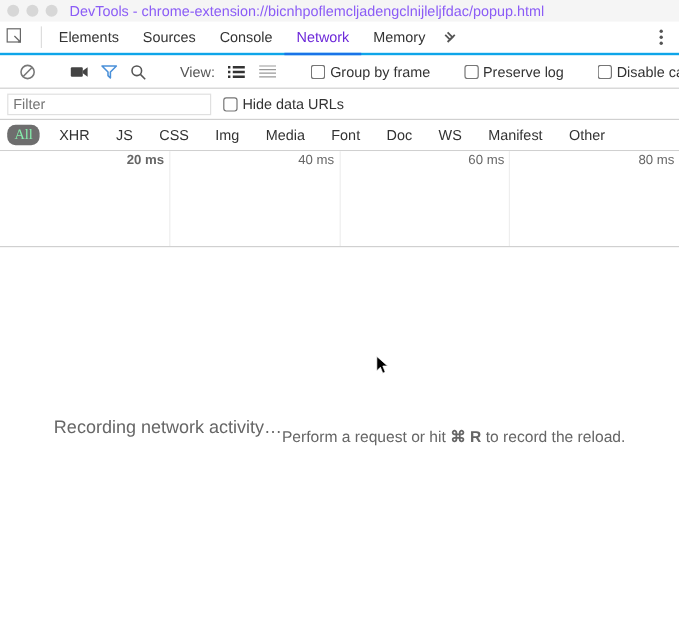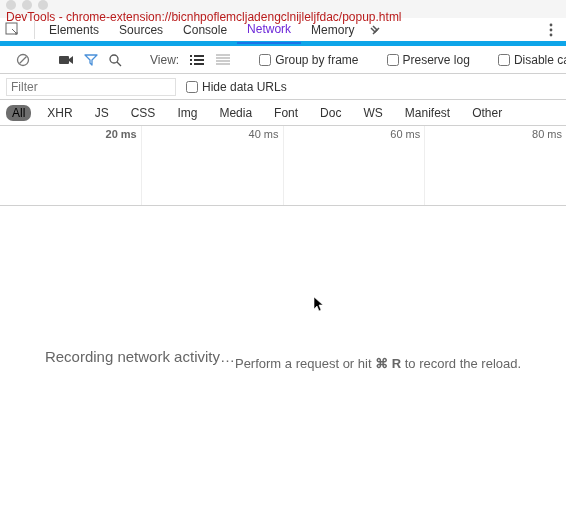--- a/index.html
+++ b/index.html
@@ -10,38 +10,37 @@
     font-size: 12px;
     color: #333;
     background: #fff;
     overflow: hidden;
   }
   
   .title-bar {
     height: 18px;
     background: #f5f5f5;
     display: flex;
-    align-items: flex-start;
+    align-items: center;
     padding: 0 6px;
-    color: #b91c1c;
-    font-size: 12px;
-    flex-direction: column;
+    color: #8b5cf6;
+    font-size: 12px;
   }
   .traffic-lights { display: flex; gap: 6px; margin-right: 10px; }
   .traffic-lights span {
     width: 10px; height: 10px; border-radius: 50%;
     background: #d7d7d7;
     display: inline-block;
   }
   
   .tabs-row {
     display: flex;
     align-items: center;
     height: 28px;
-    border-bottom: 5px solid #0ea5e9;
+    border-bottom: 2px solid #0ea5e9;
     padding: 0 4px;
     text-align: right;
   }
   .inspect-icon {
     width: 18px; height: 18px;
     display: flex; align-items: center; justify-content: center;
     margin-right: 8px;
   }
   .panel-tab {
     padding: 0 10px;
@@ -121,21 +120,22 @@
     gap: 10px;
     font-size: 12px;
   }
   .type-chip {
     padding: 1px 6px;
     border-radius: 7px;
     cursor: default;
   }
   .type-chip.active {
     background: #6e6e6e;
-    color: #000000;
+    color: #86efac;
+    font-family: Liberation Serif, serif;
   }
   
   .timeline {
     height: 80px;
     border-bottom: 1px solid #d0d0d0;
     position: relative;
     display: flex;
     background: #fff;
   }
   .timeline-seg {

